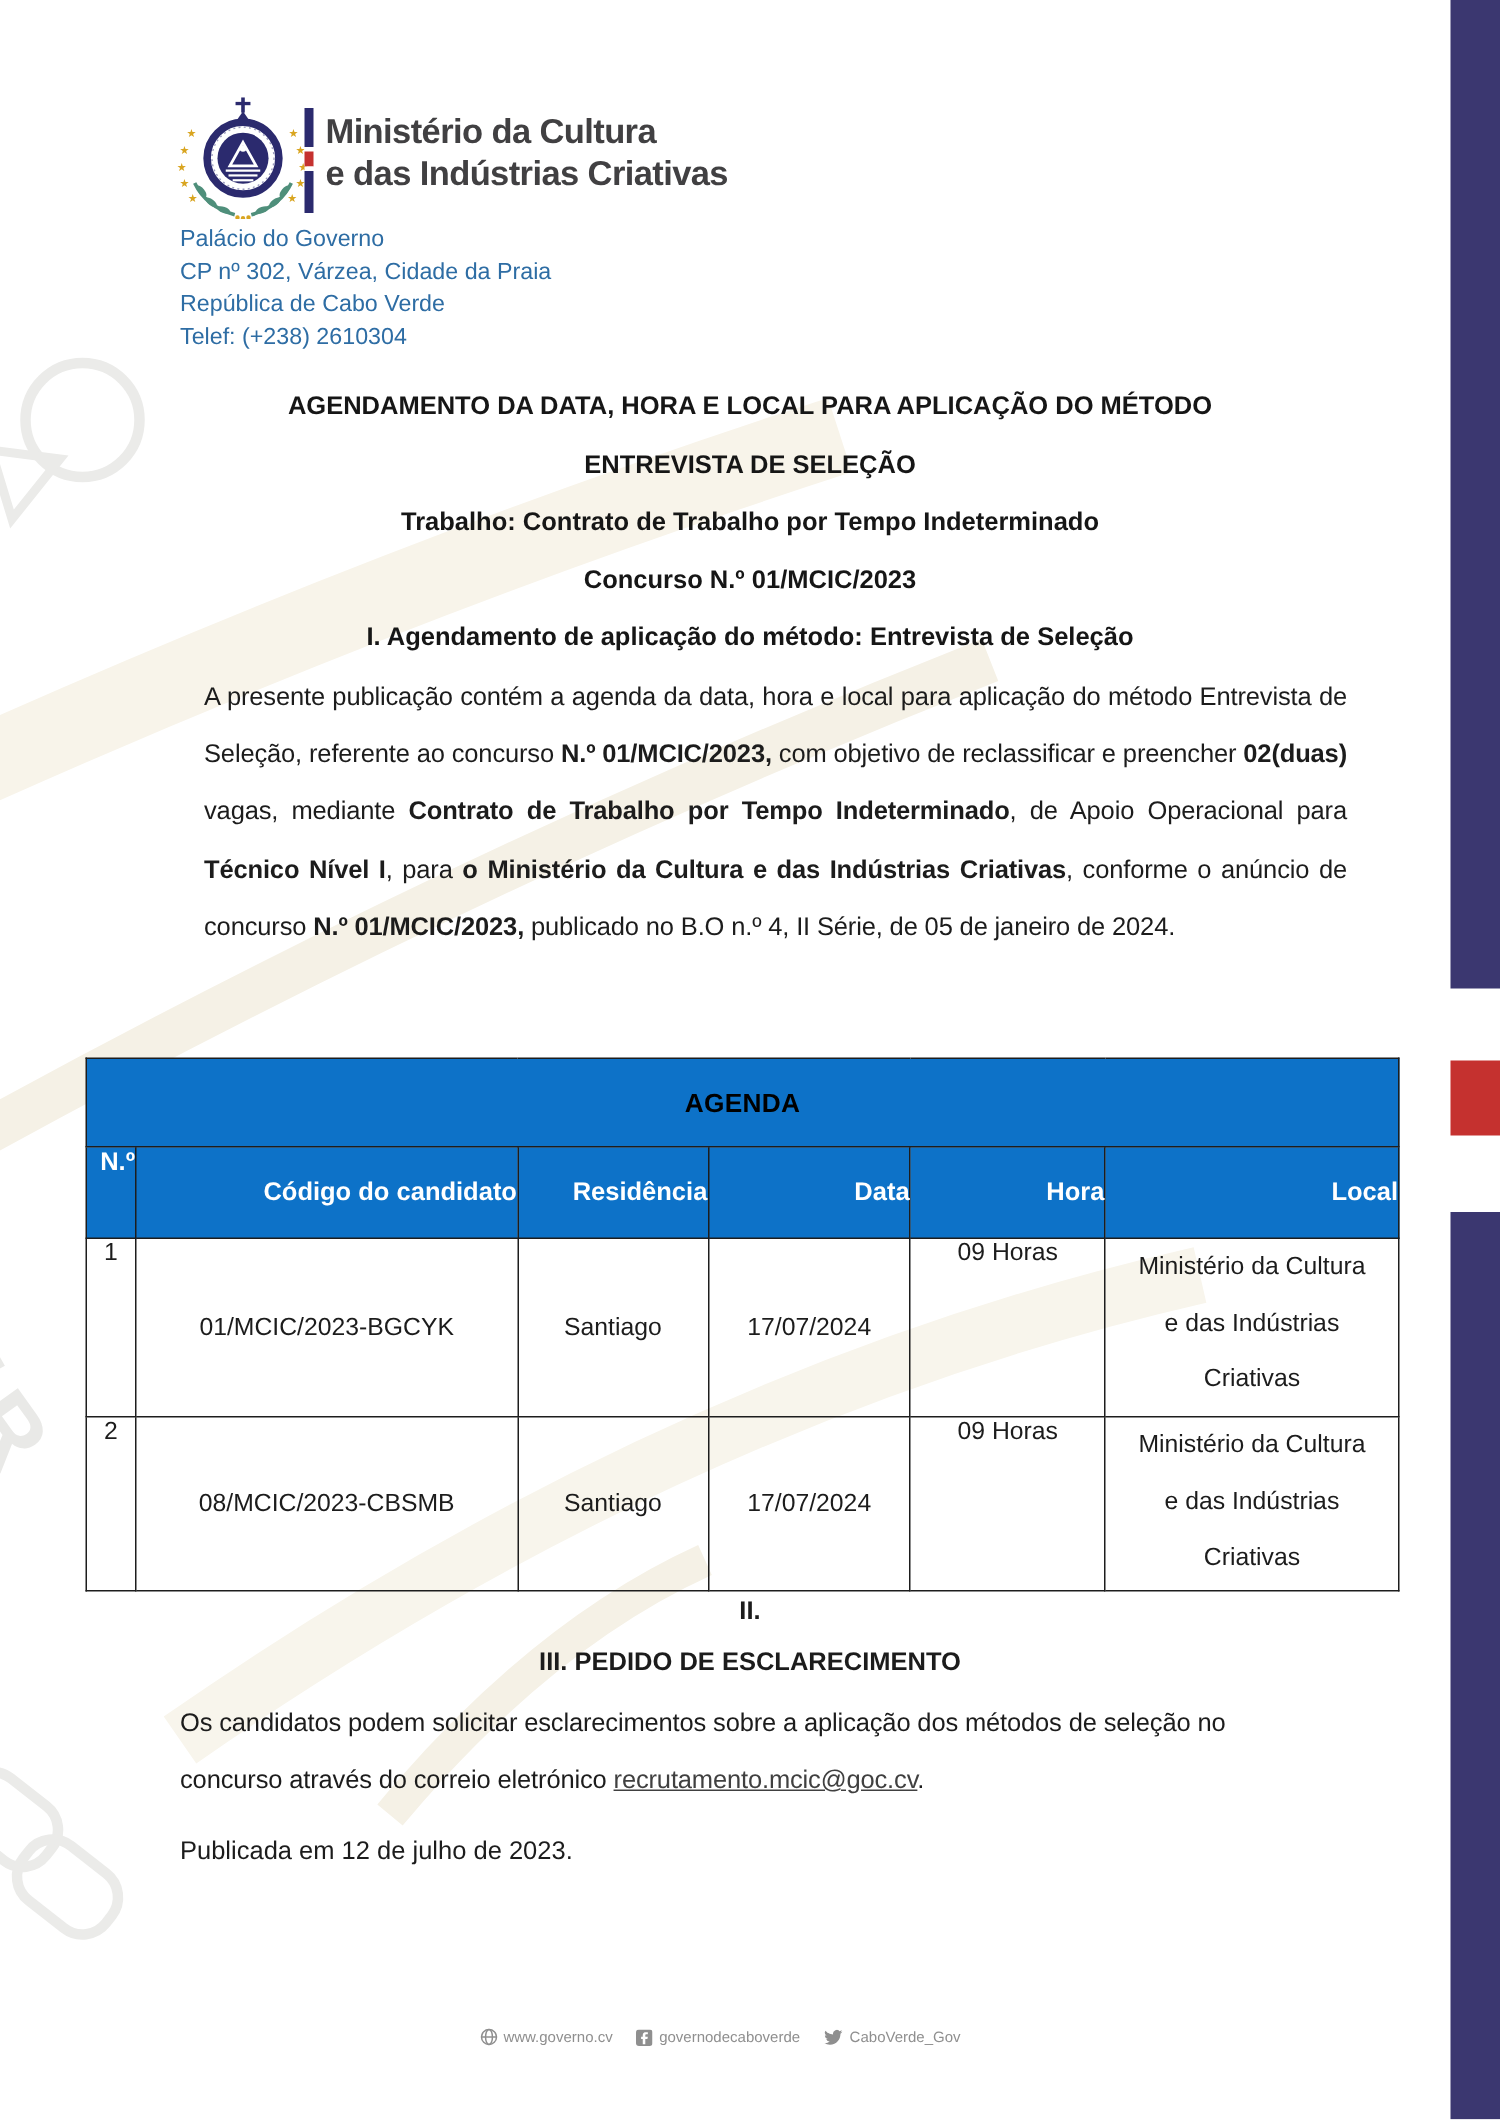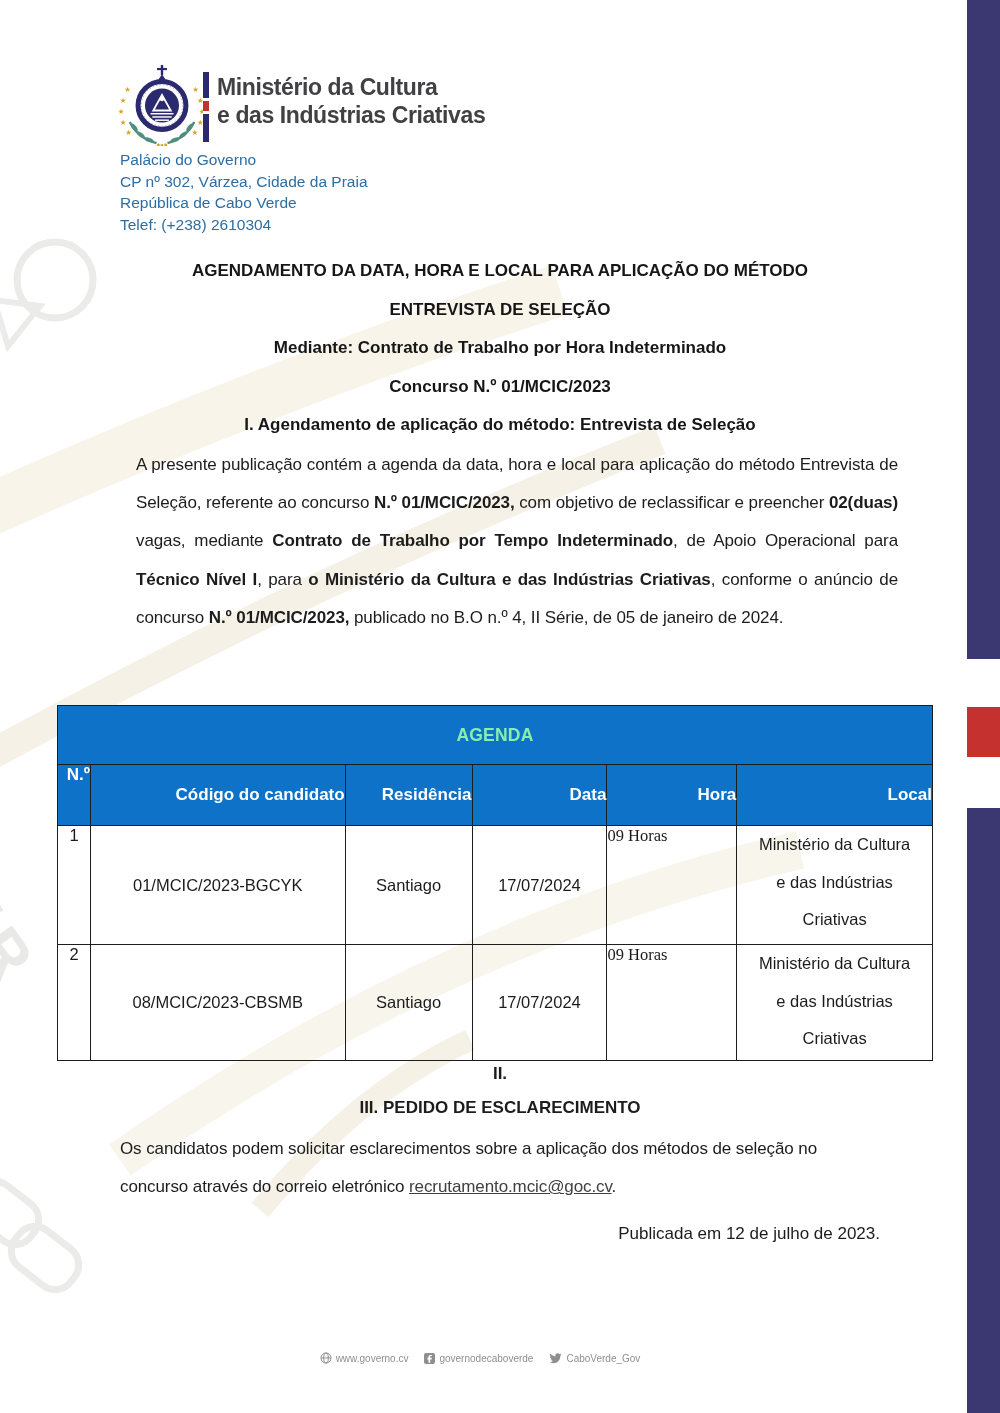--- a/index.html
+++ b/index.html
@@ -35,41 +35,41 @@
   
   .intro { position:absolute; left:136px; top:446px; width:762px; font-size:17px;
            line-height:38.2px; text-align:justify; letter-spacing:-0.1px; color:#1c1c1c; }
   .b { font-weight:bold; }
   .doclink { color:#404040; text-decoration:underline; cursor:pointer; }
 
   
   table.agenda { position:absolute; left:57px; top:705px; width:876px; border-collapse:collapse;
                  font-size:16.5px; color:#1c1c1c; background:transparent; }
   table.agenda th, table.agenda td { border:1px solid #1d1d1d; padding:0; }
-  tr.caption-row th { height:58px; background:#0D72C8; color:#86efac; font-size:17.5px;
+  tr.caption-row th { height:58px; background:#0D72C8; color:#000000; font-size:17.5px;
                       font-weight:bold; text-align:center; vertical-align:middle; letter-spacing:0.2px; }
   tr.head-row th { height:60px; background:#0D72C8; color:#ffffff; font-size:17px; font-weight:bold; text-align:right; }
   th.h-num { vertical-align:top; text-align:left; padding:4px 0 0 4px; font-size:15.5px; }
   th.h-mid { vertical-align:middle; padding-bottom:6px; }
   th.h-low { vertical-align:middle; padding-top:16px; }
   tr.data-row-1 td { height:118px; }
   tr.data-row-2 td { height:115px; }
   td.c-num  { vertical-align:top; text-align:center; padding-top:7px; }
   td.c-mid  { vertical-align:middle; text-align:center; }
-  td.c-top  { vertical-align:top; text-align:left; padding-top:7px;font-family:Liberation Serif, serif; }
+  td.c-top  { vertical-align:top; text-align:center; padding-top:7px; }
   td.c-local{ vertical-align:top; text-align:center; padding-top:7px; line-height:37.5px; }
   td.c-local span { display:block; }
 
   
   .sectionheads { position:absolute; left:120px; top:1063px; width:760px; text-align:center; }
   .sectionheads p { margin:0; font-weight:bold; font-size:17px; line-height:21px; }
   .sectionheads .h3 { margin-top:13px; }
   .clarify { position:absolute; left:120px; top:1130px; width:762px; font-size:17px;
              line-height:38.2px; letter-spacing:-0.1px; }
-  .published { position:absolute; left:120px; top:1224px; width:760px; text-align:right; font-size:17px; }
+  .published { position:absolute; left:120px; top:1224px; width:760px; font-size:17px; }
 
   
   .footer { position:absolute; left:0; top:1352px; width:960px; display:flex;
             justify-content:center; align-items:center; gap:16px; color:#8f8f8f; font-size:10px; }
   .footer .fitem { display:flex; align-items:center; gap:4px; }
 </style>
 </head>
 <body>
 
 <div class="page">
@@ -160,21 +160,21 @@
     <div class="address">
       <div>Palácio do Governo</div>
       <div>CP nº 302, Várzea, Cidade da Praia</div>
       <div>República de Cabo Verde</div>
       <div>Telef: (+238) 2610304</div>
     </div>
 
     <div class="titles">
       <p>AGENDAMENTO DA DATA, HORA E LOCAL PARA APLICAÇÃO DO MÉTODO</p>
       <p>ENTREVISTA DE SELEÇÃO</p>
-      <p>Mediante: Contrato de Trabalho por Hora Indeterminado</p>
+      <p>Trabalho: Contrato de Trabalho por Tempo Indeterminado</p>
       <p>Concurso N.º 01/MCIC/2023</p>
       <p>I. Agendamento de aplicação do método: Entrevista de Seleção</p>
     </div>
 
     <div class="intro"><span>A presente publicação contém a agenda da data, hora e local para aplicação do método Entrevista de Seleção, referente ao concurso </span><span class="b">N.º 01/MCIC/2023,</span><span> com objetivo de reclassificar e preencher </span><span class="b">02(duas)</span><span> vagas, mediante </span><span class="b">Contrato de Trabalho por Tempo Indeterminado</span><span>, de Apoio Operacional para </span><span class="b">Técnico Nível I</span><span>, para </span><span class="b">o Ministério da Cultura e das Indústrias Criativas</span><span>, conforme o anúncio de concurso </span><span class="b">N.º 01/MCIC/2023,</span><span> publicado no B.O n.º 4, II Série, de 05 de janeiro de 2024.</span></div>
 
     <table class="agenda">
       <colgroup>
         <col style="width:33px">
           <col style="width:255px">

